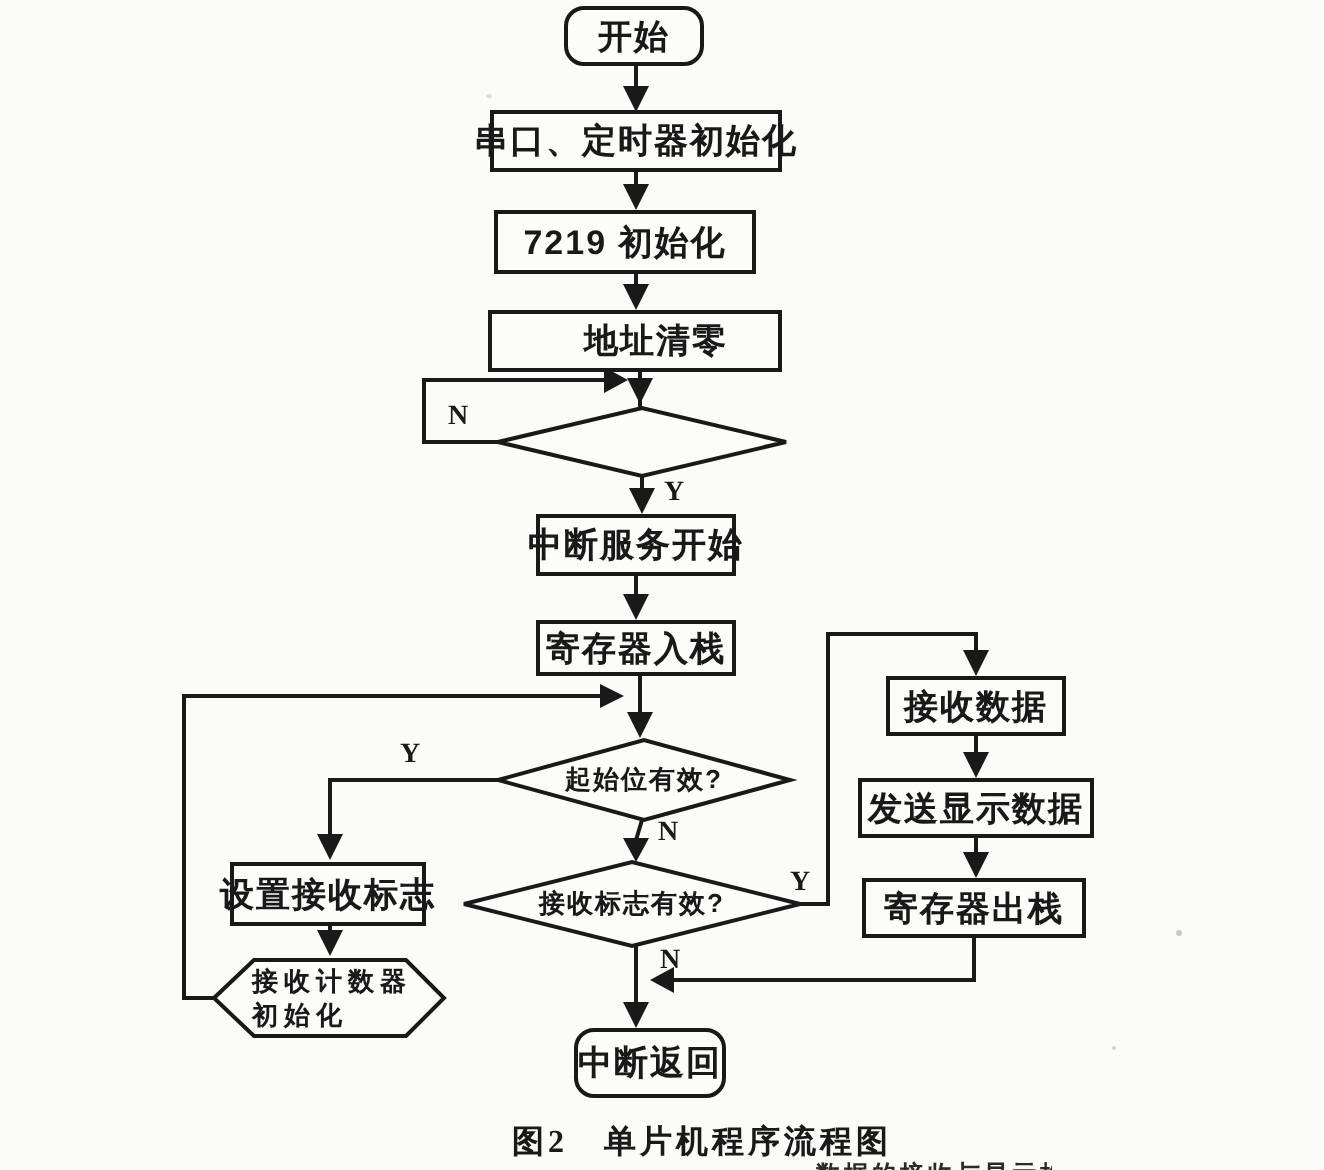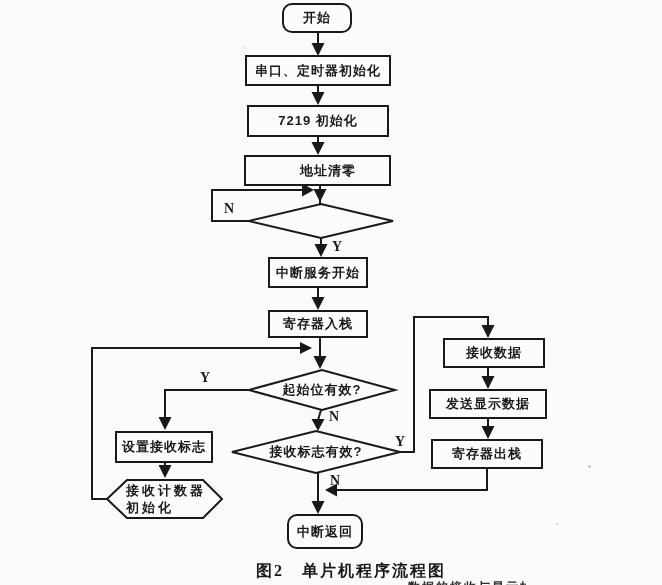--- a/index.html
+++ b/index.html
@@ -11,21 +11,21 @@
     font-family:"Liberation Sans", sans-serif;
     color:#191919;
   }
   .wires{position:absolute;left:0;top:0;}
   .node{
     position:absolute;
     box-sizing:border-box;
     border:2px solid #191919;
     background:#fcfcfa;
     display:flex;align-items:center;justify-content:center;
-    font-weight:bold;font-size:13px;letter-spacing:1px;
+    font-weight:bold;font-size:17px;letter-spacing:1px;
     white-space:nowrap;
   }
   .rounded{border-radius:10px;}
   .dlabel{
     position:absolute;
     display:flex;align-items:center;justify-content:center;
     font-weight:bold;font-size:13px;letter-spacing:1px;
     white-space:nowrap;
   }
   .branch{
@@ -122,31 +122,31 @@
       <polygon points="249,390 322,370 395,390 322,410"></polygon>
       <polygon points="232,452 316,431 400,452 316,473"></polygon>
       <polygon points="107,499 127,480 203,480 222,499 203,518 127,518"></polygon>
     </g>
   </svg>
 
   <div class="node rounded" style="left:282px;top:3px;width:70px;height:30px;">开始</div>
 
   <div class="node" style="left:245px;top:55px;width:146px;height:31px;">串口、定时器初始化</div>
 
-  <div class="node" style="left:247px;top:105px;width:142px;height:32px;">7219 初始化</div>
+  <div class="node" style="left:247px;top:105px;width:131px;height:32px;">7219 初始化</div>
 
   <div class="node" style="left:244px;top:155px;width:147px;height:31px;padding-left:21px;">地址清零</div>
 
   <div class="node" style="left:268px;top:257px;width:100px;height:31px;">中断服务开始</div>
 
   <div class="node" style="left:268px;top:310px;width:100px;height:28px;">寄存器入栈</div>
 
   <div class="node" style="left:115px;top:431px;width:98px;height:32px;">设置接收标志</div>
 
-  <div class="node" style="left:443px;top:338px;width:102px;height:30px;">接收数据</div>
+  <div class="node" style="left:443px;top:338px;width:90px;height:30px;">接收数据</div>
 
   <div class="node" style="left:429px;top:389px;width:118px;height:30px;">发送显示数据</div>
 
   <div class="node" style="left:431px;top:439px;width:112px;height:30px;">寄存器出栈</div>
 
   <div class="node rounded" style="left:287px;top:514px;width:76px;height:35px;">中断返回</div>
 
 
   <div class="dlabel" style="left:252px;top:379px;width:140px;height:22px;">起始位有效?</div>
 

